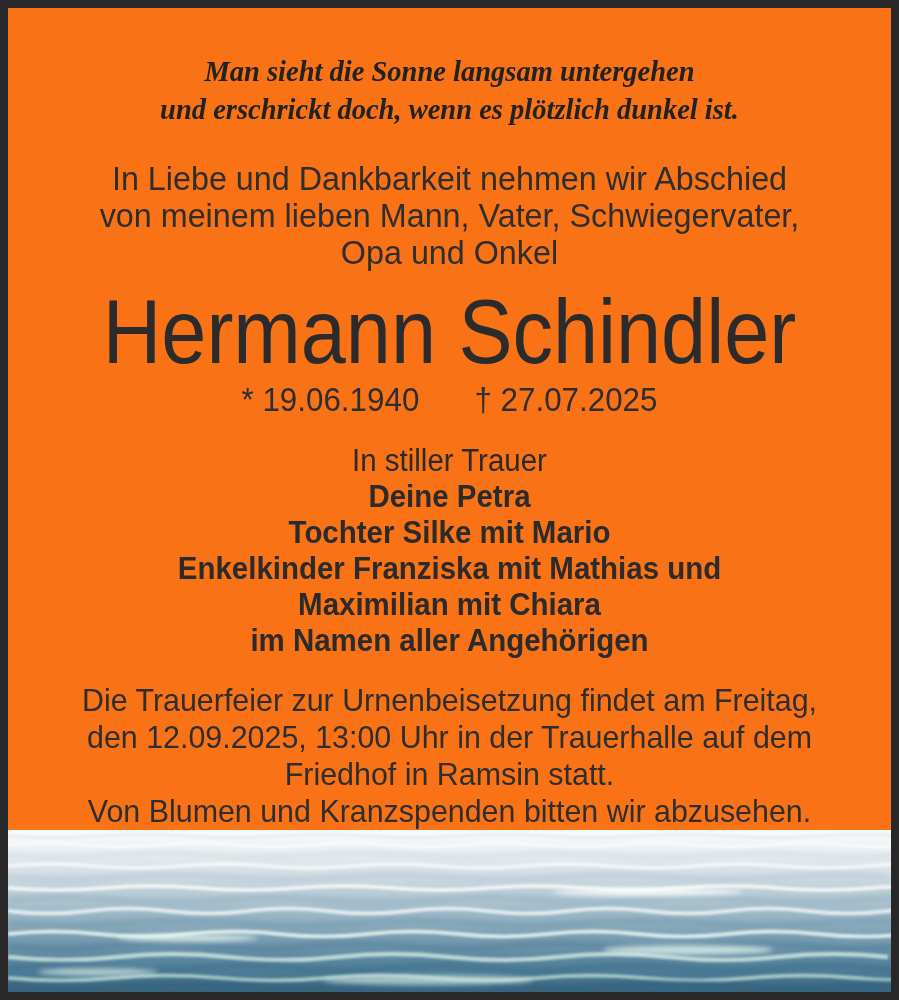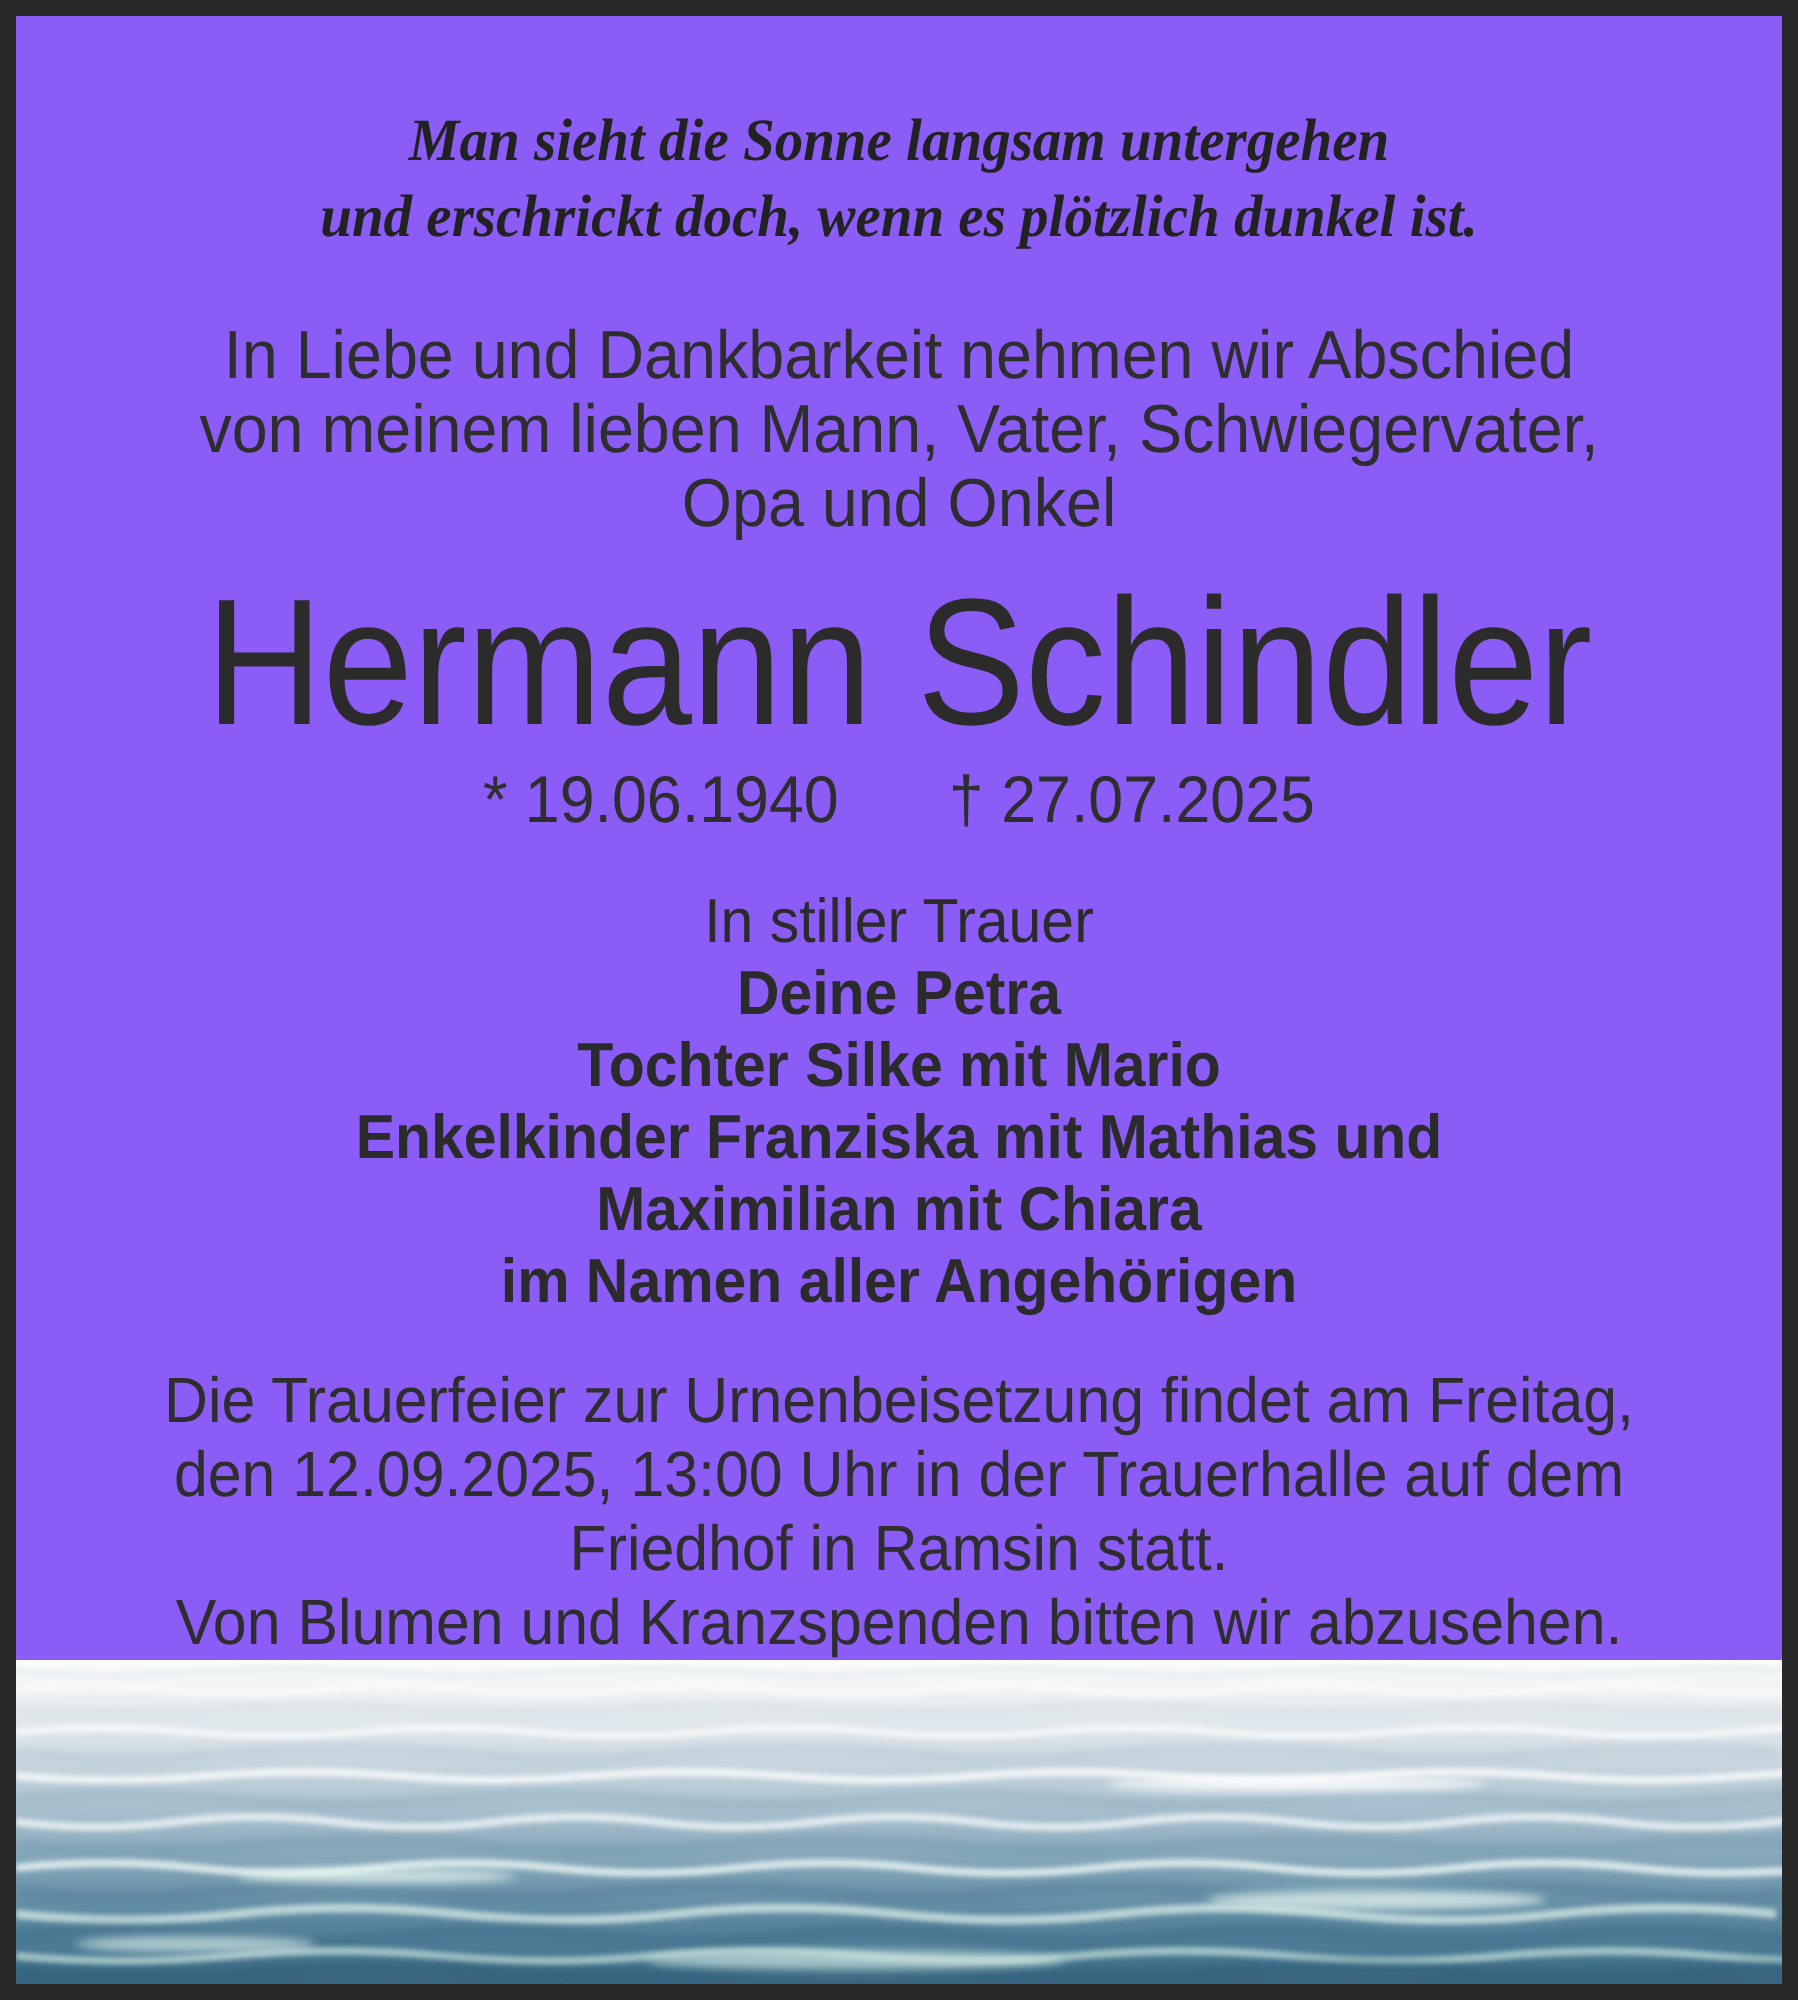--- a/index.html
+++ b/index.html
@@ -10,21 +10,21 @@
     font-family: "Liberation Sans", sans-serif;
     color: #2b2b2b;
     overflow: hidden;
   }
   .frame {
     position: absolute;
     inset: 0;
     width: 899px;
     height: 1000px;
     border: 8px solid #282828;
-    background: #8b5cf6;
+    background: #f97316;
     text-align: center;
   }
   .cond { transform: scaleX(0.95); transform-origin: 50% 0; }
   .cond-narrow { transform: scaleX(0.90); transform-origin: 50% 0; }
 
   .quote {
     margin-top: 44px;
     font-family: "Liberation Serif", serif;
     font-style: italic;
     font-weight: bold;

